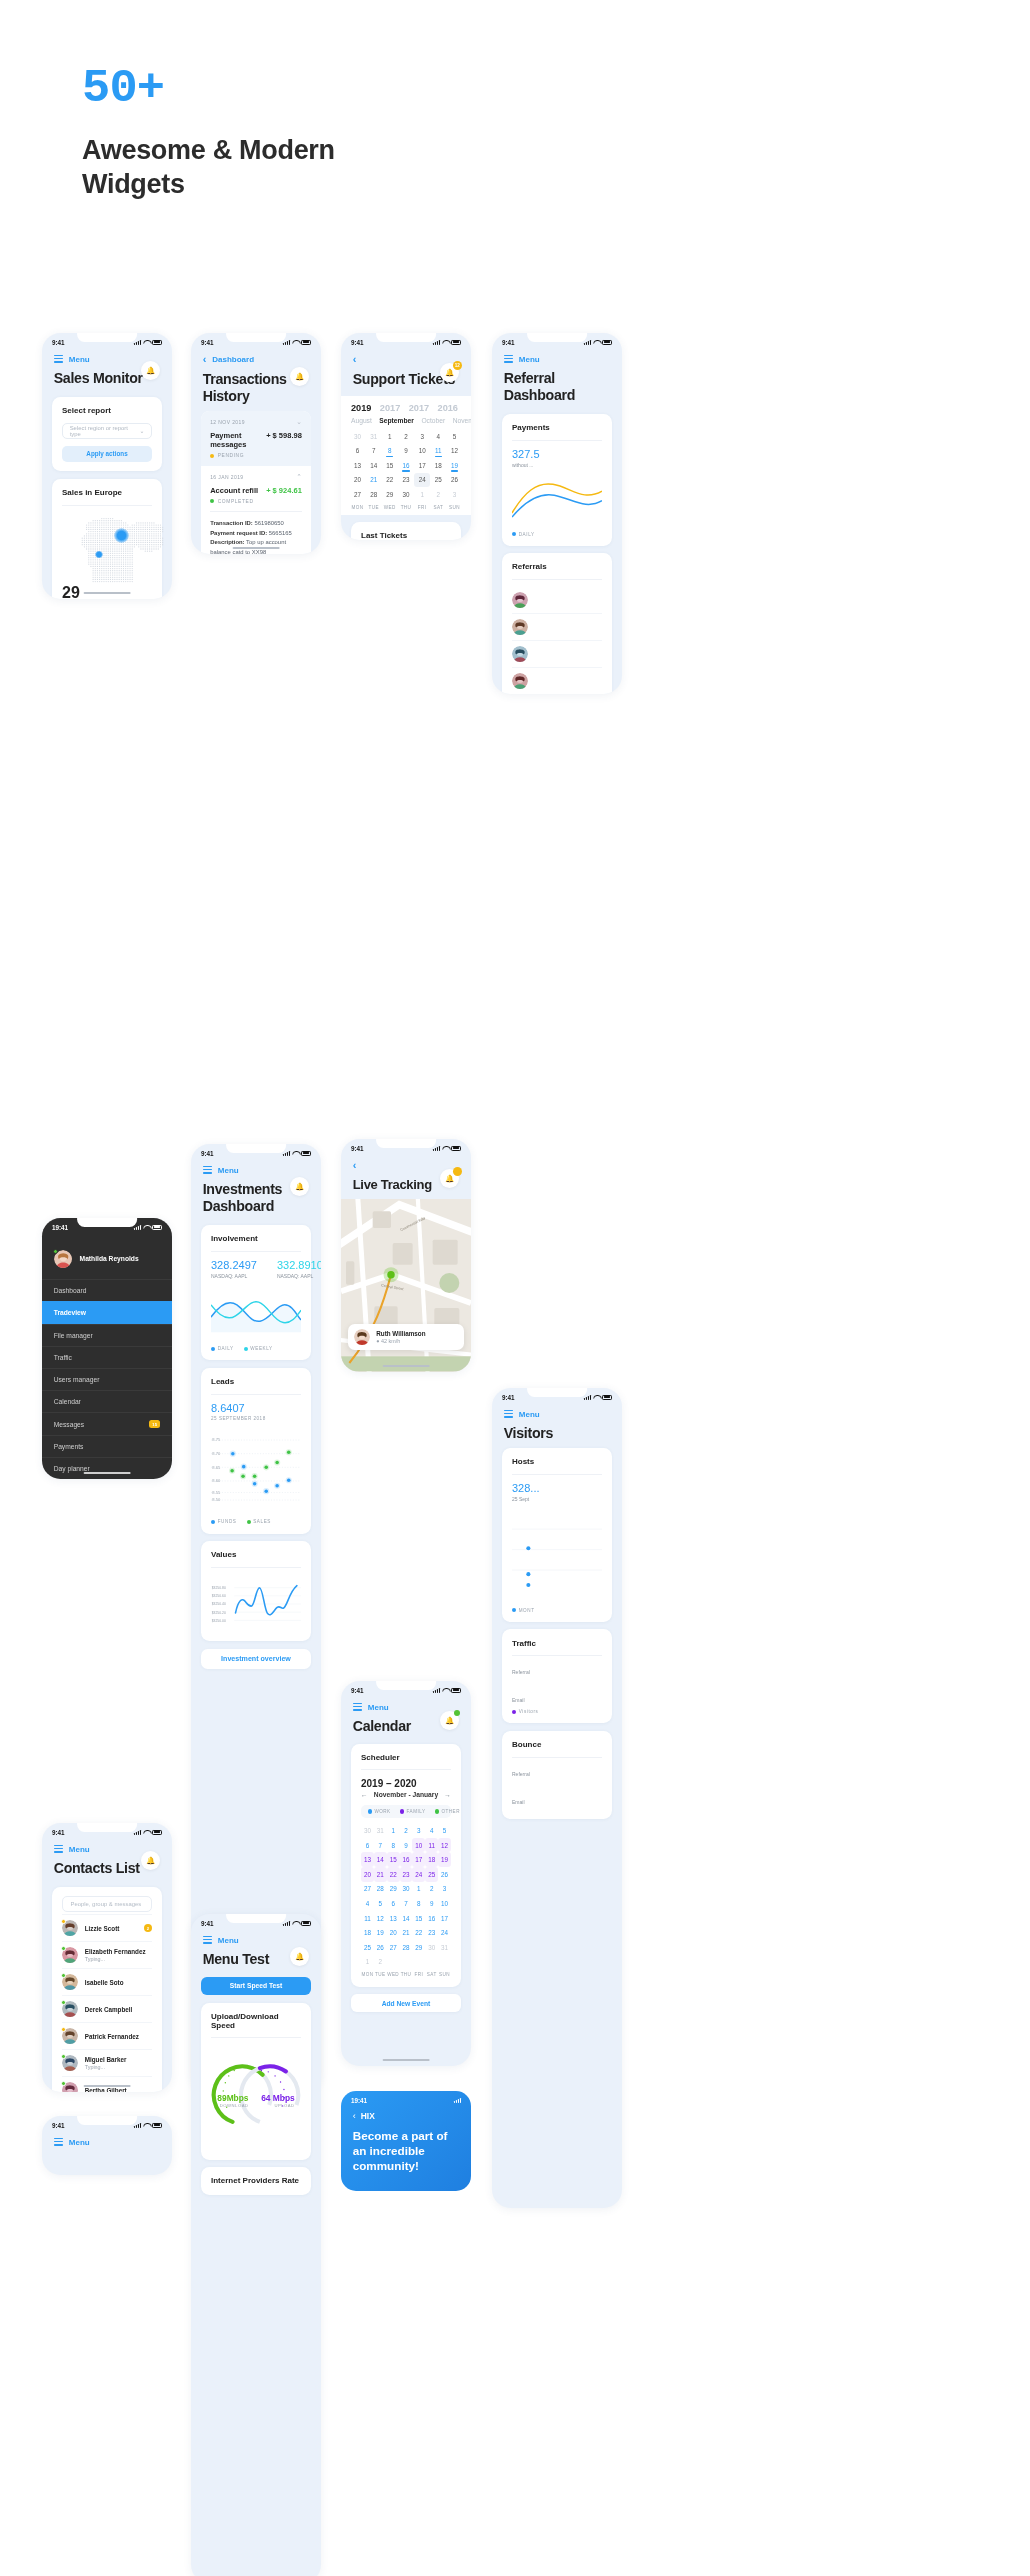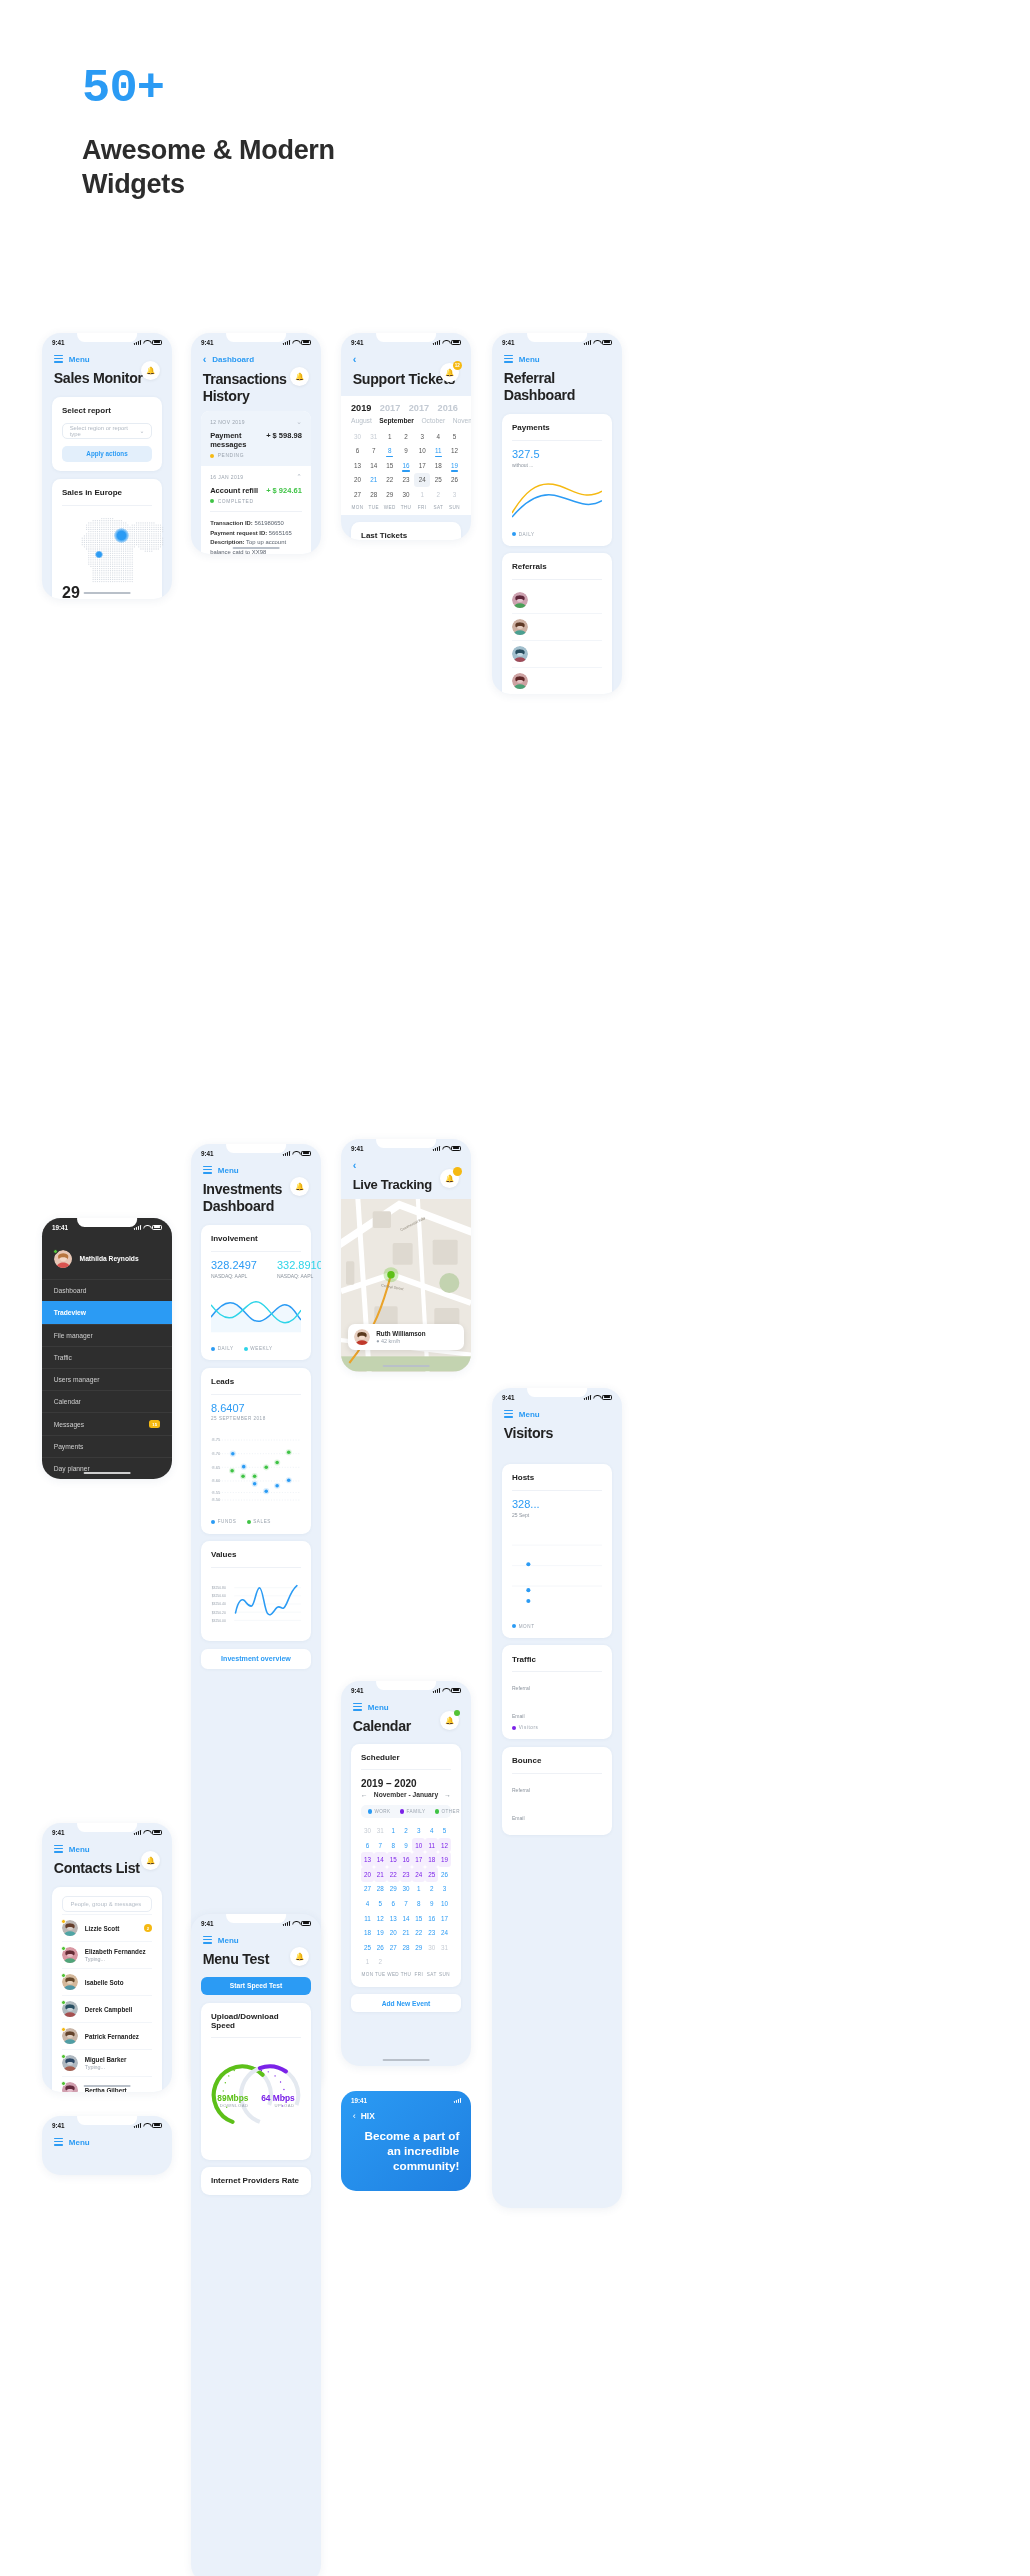--- a/index.html
+++ b/index.html
@@ -147,21 +147,21 @@
   .ct-name{font-size:6.3px;font-weight:bold;color:#222;}
   .ct-sub{font-size:5.4px;color:#9aa3ae;margin-top:0.8px;}
   .ct-badge{margin-left:auto;width:8.4px;height:8.4px;border-radius:50%;background:#f5b912;color:#fff;
     font-size:4.2px;font-weight:bold;display:flex;align-items:center;justify-content:center;}
 
   .legend{display:flex;gap:10px;align-items:center;margin-top:5.9px;}
   .legend span{font-size:4.6px;color:#9aa3ae;letter-spacing:0.6px;display:flex;align-items:center;gap:2.5px;}
   .lg-dot{width:4.2px;height:4.2px;border-radius:50%;display:inline-block;}
 
   .quote-card{position:absolute;background:linear-gradient(135deg,#2b9bf4,#1f7fe0);border-radius:15px;color:#fff;overflow:hidden;}
-  .qc-title{font-size:11.7px;font-weight:bold;line-height:1.3;padding:0 11.7px;text-align:right;}
+  .qc-title{font-size:11.7px;font-weight:bold;line-height:1.3;padding:0 11.7px;}
   .sched-legend{background:#f4f7fb;border-radius:5px;padding:4.2px 6.7px;display:flex;gap:9.2px;margin-top:6.7px;}
   .sched-legend span{font-size:4.6px;color:#9aa3ae;letter-spacing:0.5px;display:flex;align-items:center;gap:2.5px;}
 </style>
 </head>
 <body>
 
 <div class="page">
 
   <div class="hdr">
     <div class="hdr-50">50+</div>
@@ -1952,21 +1952,21 @@
     </div>
     <div class="menu-row">
       <span class="burger">
           <i></i>
           <i></i>
           <i></i>
         </span>
       <span class="menu-label">Menu</span>
     </div>
     <div class="ptitle">Visitors</div>
-    <div class="card" style="margin-top:22px">
+    <div class="card" style="margin-top:6px">
       <div class="card-title">Hosts</div>
       <div class="hr"></div>
       <div style="font-size:11px;color:#2b9bf4">328...</div>
       <div style="font-size:5px;color:#8b939d;margin-top:1.7px">25 Sept</div>
       <svg viewBox="0 0 132 110" style="width:100%;height:92px;margin-top:5px">
         <g stroke="#e6ebf2" stroke-width=".6">
             <line x1="0" y1="20" x2="132" y2="20"></line>
             <line x1="0" y1="50" x2="132" y2="50"></line>
             <line x1="0" y1="80" x2="132" y2="80"></line>
           </g>

